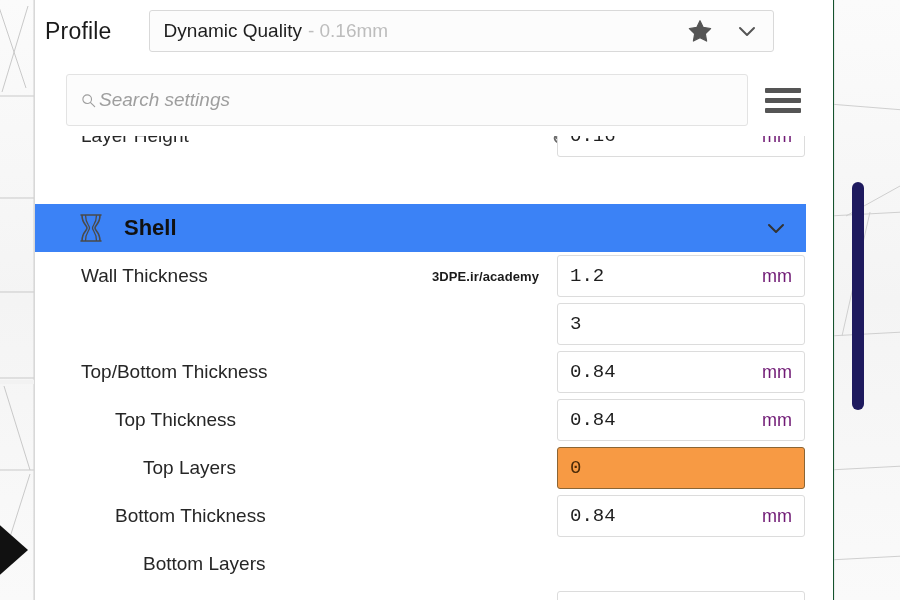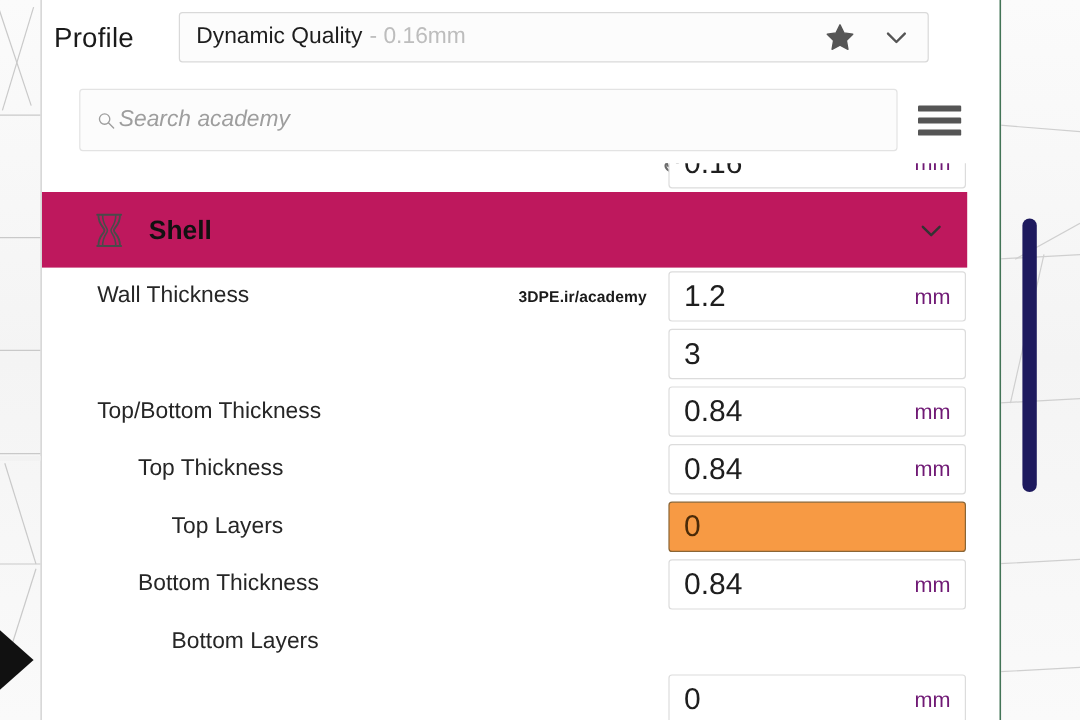--- a/index.html
+++ b/index.html
@@ -169,41 +169,43 @@
     position: absolute;
     left: 522px;
     width: 248px; height: 42px;
     background: #ffffff;
     border: 1px solid #dcdcdc;
     border-radius: 3px;
     display: flex; align-items: center;
     padding: 0 12px;
   }
   .field-value {
-    font-size: 25px;
+    font-size: 19px;
     color: #1e1e1e;
+    font-family: Liberation Mono, monospace;
   }
   .field-unit {
     margin-left: auto;
     font-size: 18px;
     color: #701a75;
   }
   .field.highlight {
     background: #F79A44;
     border: 1px solid #8a6535;
   }
   .field.highlight .field-value { color: #4a2a08; }
 
   
   .section-row {
     position: relative;
-    height: 63px;
-    display: flex; align-items: center;
-    background: #be185d;
+    height: 48px;
+    display: flex; align-items: center;
+    background: #3b82f6;
     width: 771px;
+    margin-top: 44px;
   }
   .section-icon { margin-left: 42px; width: 28px; height: 30px; display: block; }
   .section-title {
     margin-left: 19px;
     font-size: 22px;
     font-weight: bold;
     color: #111111;
   }
   .section-chevron {
     position: absolute;
@@ -284,33 +286,34 @@
         </div>
       </div>
     </div>
 
     <div class="search-row">
       <div class="search-box">
         <svg class="icon-search" viewBox="0 0 16 16">
           <circle cx="6.6" cy="6.6" r="4.6" fill="none" stroke="#9e9e9e" stroke-width="1.2"></circle>
           <line x1="10.2" y1="10.2" x2="14.6" y2="14.6" stroke="#9e9e9e" stroke-width="1.2" stroke-linecap="round"></line>
         </svg>
-        <span class="search-placeholder">Search academy</span>
+        <span class="search-placeholder">Search settings</span>
       </div>
       <div class="menu-button">
         <span></span>
         <span></span>
         <span></span>
       </div>
     </div>
 
     <div class="settings-list">
       <div class="list-inner">
 
         <div class="setting-row">
+          <span class="setting-label indent-0">Layer Height</span>
           <span class="link-icon-slot">
             <svg width="26" height="22" viewBox="0 0 26 22">
               <path d="M10 13.5a4 4 0 0 1 0-5.5l2-2a4 4 0 0 1 5.6 5.6l-1 1" fill="none" stroke="#6a6a6a" stroke-width="1.8" stroke-linecap="round"></path>
               <path d="M16 9a4 4 0 0 1 0 5.5l-2 2A4 4 0 0 1 8.4 11l1-1" fill="none" stroke="#6a6a6a" stroke-width="1.8" stroke-linecap="round"></path>
             </svg>
           </span>
           <div class="field">
             <span class="field-value">0.16</span>
             <span class="field-unit">mm</span>
           </div>

